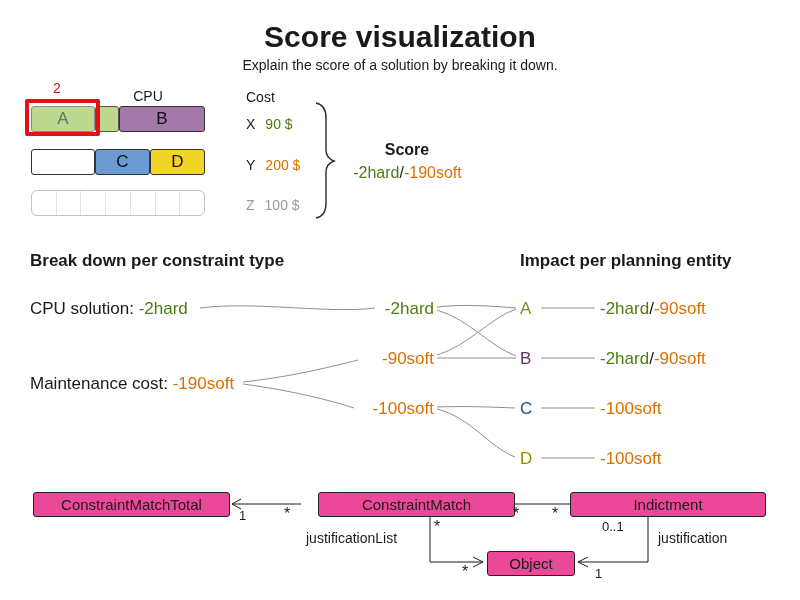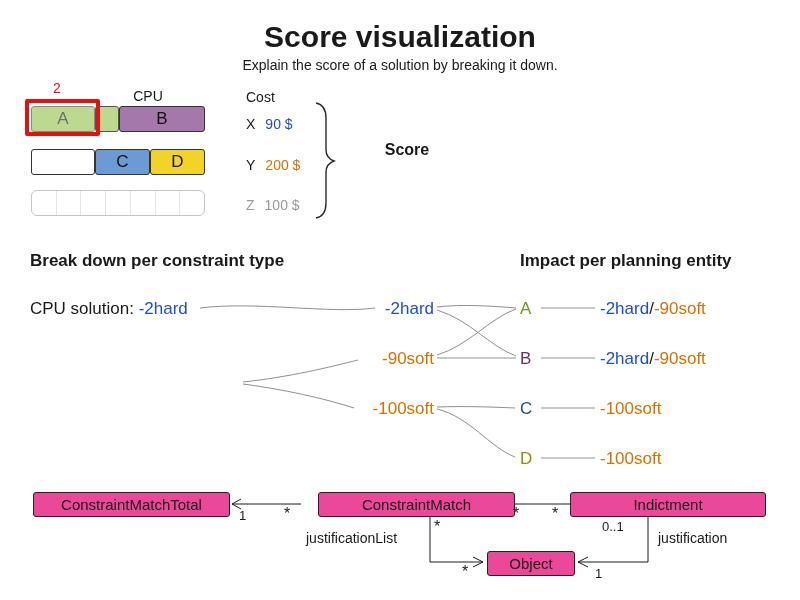--- a/index.html
+++ b/index.html
@@ -2,21 +2,21 @@
 <html><head>
 <meta charset="utf-8">
 <style>
   *{margin:0;padding:0;box-sizing:border-box}
   html,body{width:800px;height:600px;background:#fff}
   body{font-family:"Liberation Sans",sans-serif;color:#1a1a1a}
   .page{position:relative;width:800px;height:600px;background:#fff;overflow:hidden}
   .overlay{position:absolute;left:0;top:0;pointer-events:none}
   .title{position:absolute;top:20px;left:0;width:100%;text-align:center;font-size:30px;font-weight:700}
   .subtitle{position:absolute;top:57px;left:0;width:100%;text-align:center;font-size:14px}
-  .hard{color:#1d4ed8}
+  .hard{color:#4d7c0f}
   .soft{color:#d97000}
   .gray{color:#9a9a9a}
   .badge2{position:absolute;left:53px;top:80px;font-size:14px;color:#e31212}
   .cpu-label{position:absolute;left:118px;top:88px;width:60px;text-align:center;font-size:14px}
   .red-box{position:absolute;left:25px;top:99px;width:75px;height:37px;border:4px solid #e31212;border-radius:2px}
   .mrow{position:absolute;left:31px;display:flex}
   .mrow1{top:106px}
   .mrow2{top:149px}
   .mrow3{top:190px;width:174px;height:26px;border:1px solid #c4c4c4;border-radius:6px;background:#fff;overflow:hidden}
   .seg{height:26px;display:flex;align-items:center;justify-content:center;border-radius:3px}
@@ -131,26 +131,32 @@
   <div class="cost-row" style="top:157px">
     <span>Y</span>
     <span class="soft">200 $</span>
   </div>
   <div class="cost-row gray" style="top:197px">
     <span>Z</span>
     <span class="gray">100 $</span>
   </div>
 
   <div class="score-label">Score</div>
+  <div class="score-value">
+    <span class="hard">-2hard</span><span>/</span><span class="soft">-190soft</span>
+  </div>
 
   <div class="heading" style="left:30px;top:251px">Break down per constraint type</div>
   <div class="heading" style="left:520px;top:251px">Impact per planning entity</div>
 
   <div class="text-row" style="top:298px">
     <span>CPU solution: </span><span class="hard">-2hard</span>
+  </div>
+  <div class="text-row" style="top:373px">
+    <span>Maintenance cost: </span><span class="soft">-190soft</span>
   </div>
 
   <div class="total-row hard" style="top:298px">-2hard</div>
   <div class="total-row soft" style="top:348px">-90soft</div>
   <div class="total-row soft" style="top:398px">-100soft</div>
 
   <div class="ent ent-a" style="top:298px">A</div>
   <div class="ent ent-b" style="top:348px">B</div>
   <div class="ent ent-c" style="top:398px">C</div>
   <div class="ent ent-d" style="top:448px">D</div>

